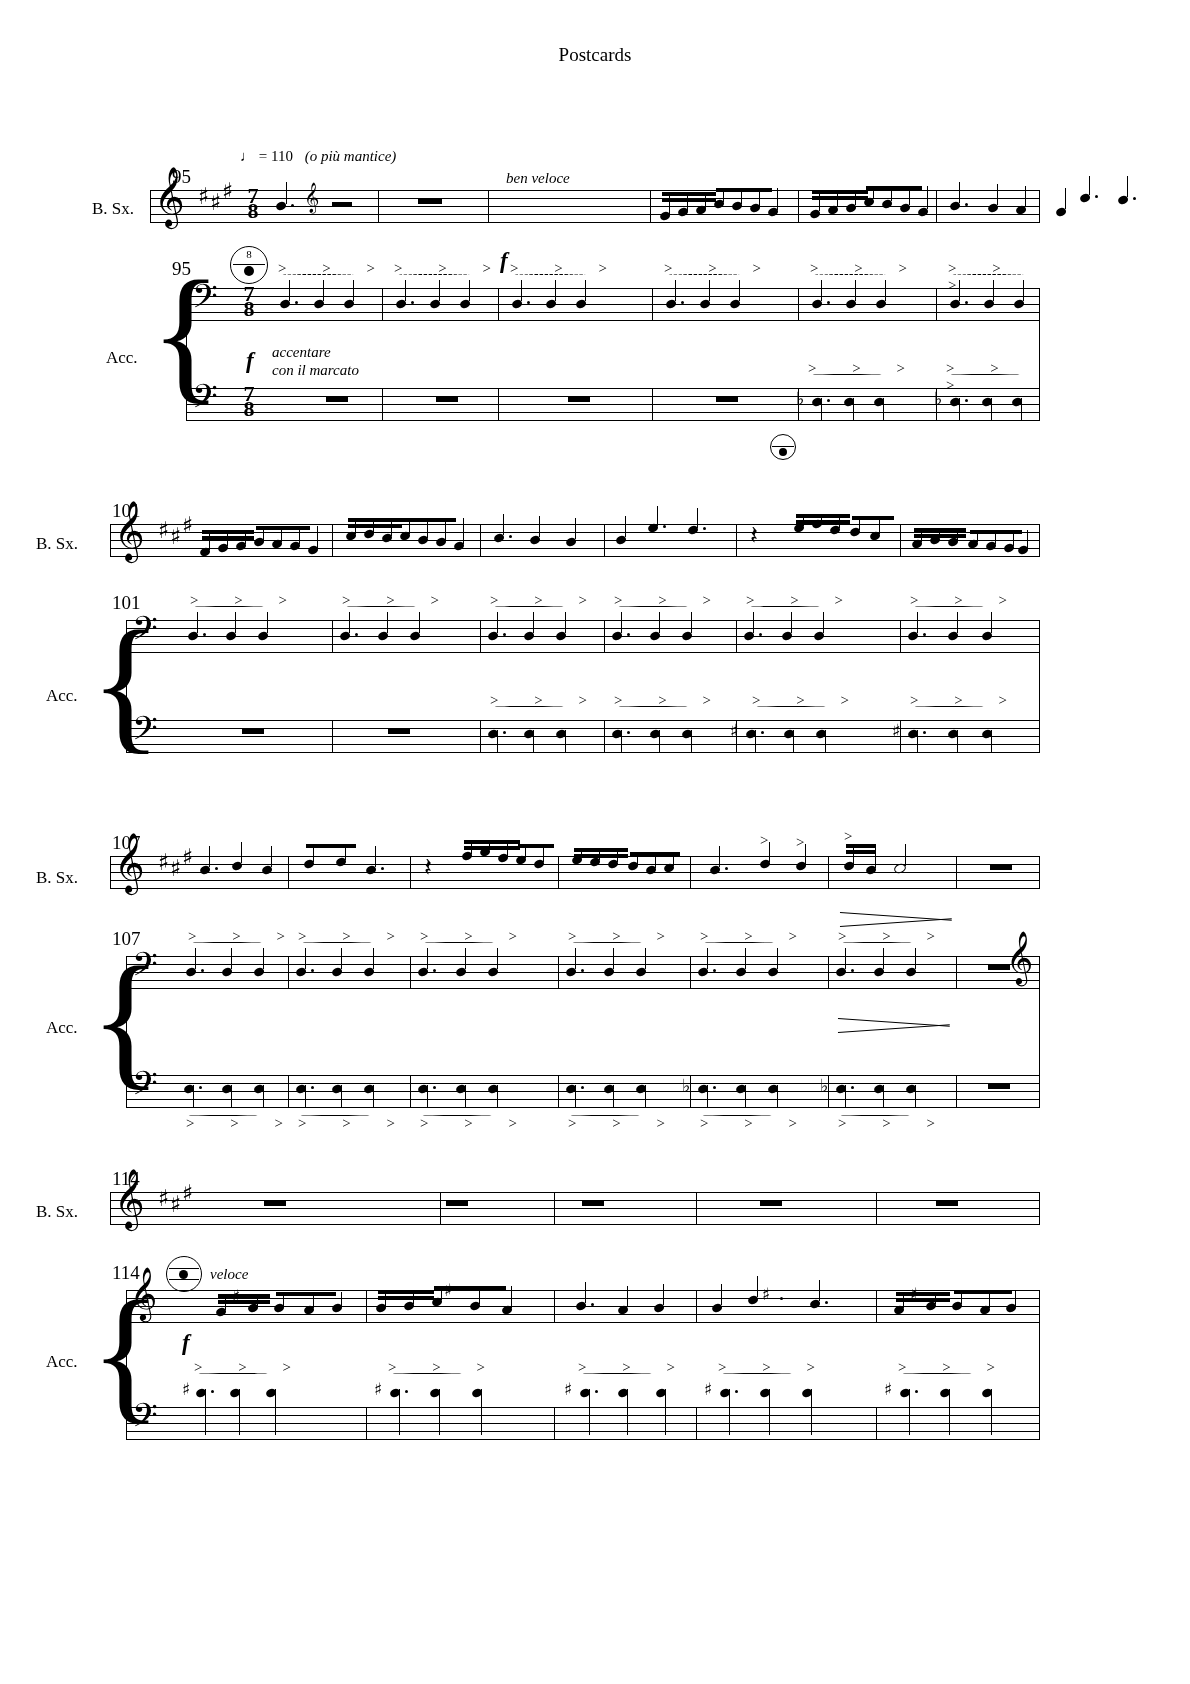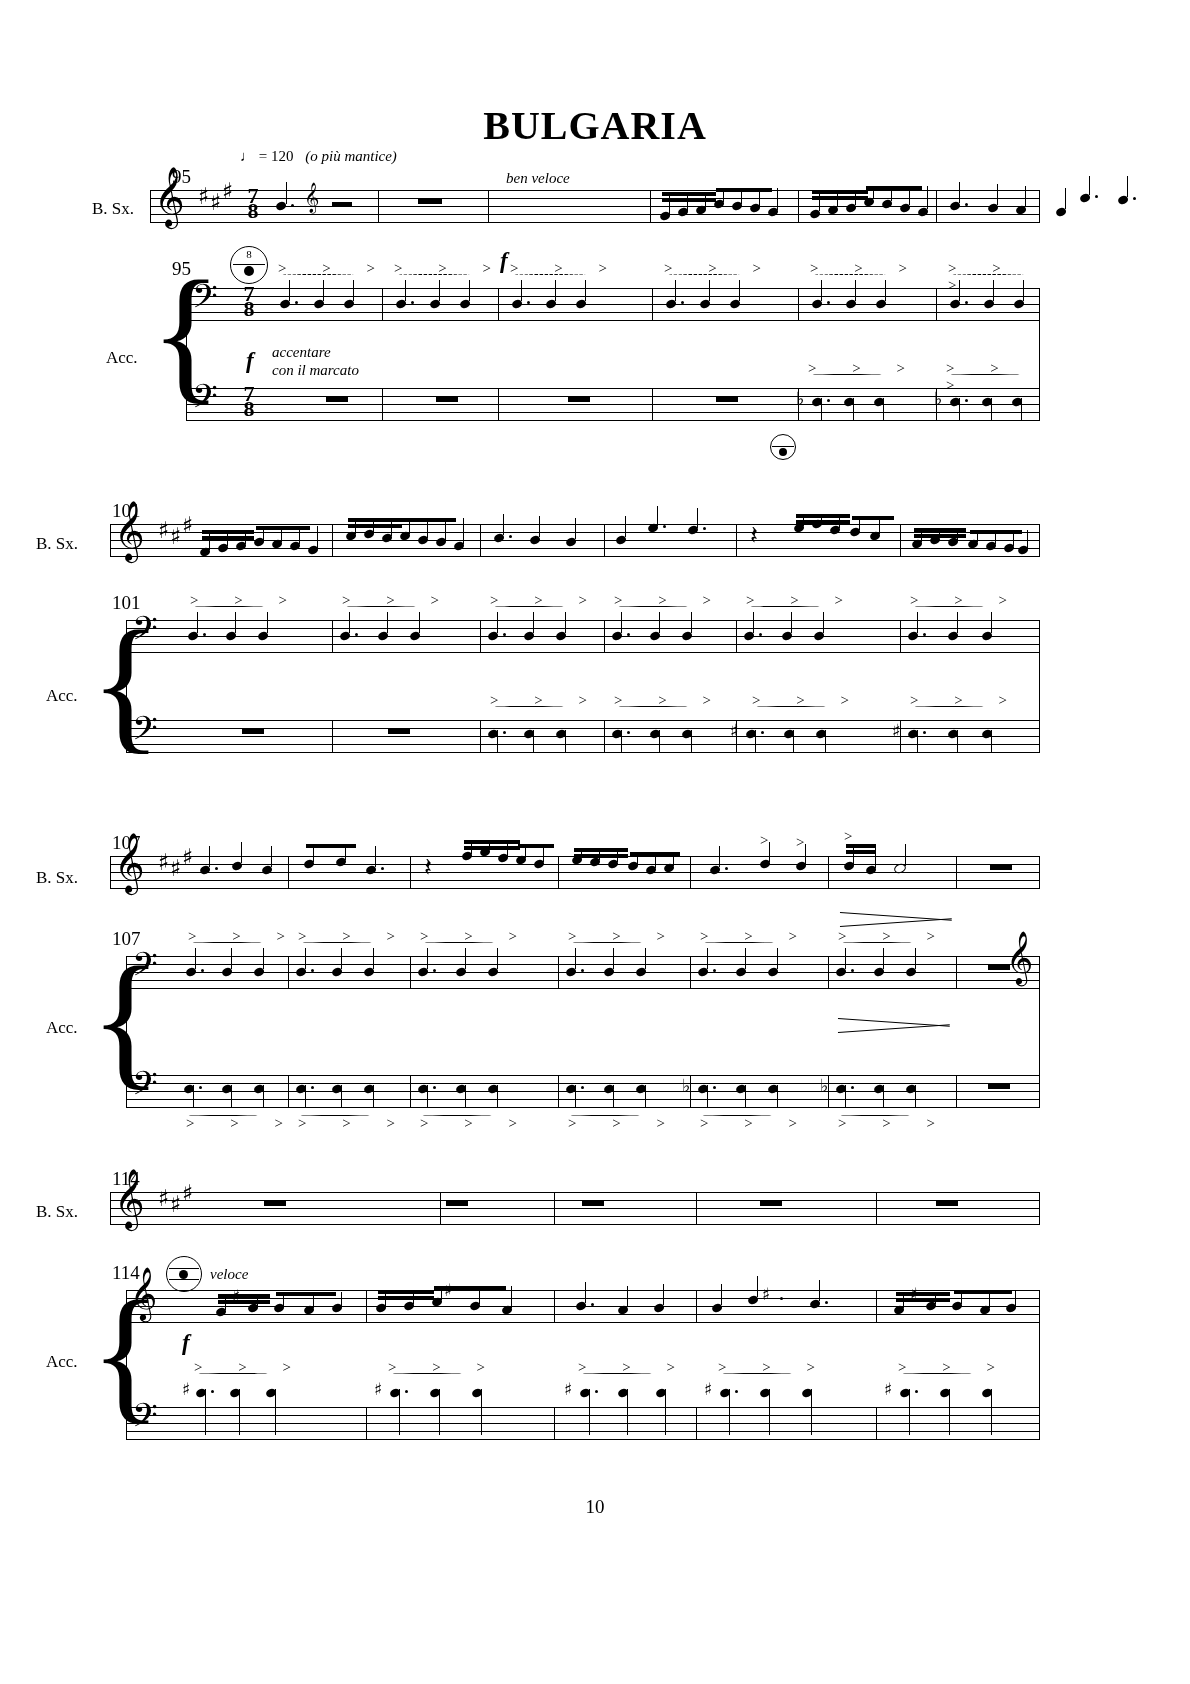--- a/index.html
+++ b/index.html
@@ -80,28 +80,27 @@
   .registerbtn{position:absolute;border:1.3px solid #000;border-radius:50%;}
   .registerbtn .inner{position:absolute;background:#000;border-radius:50%;}
   .registerbtn .bar{position:absolute;background:#000;height:1.2px;}
   .regnum{position:absolute;font-size:11px;text-align:center;width:100%;font-family:"Liberation Serif",serif;}
 </style>
 </head>
 <body>
 
 <div class="page">
 
-  <div class="main-title">BULGARIA</div>
-  <div class="page-number">10</div>
+  <div class="header-title">Postcards</div>
 
   <div class="system" style="left:0;top:0;width:1190px;height:480px;">
 
     <div class="tempo" style="left:240px;top:148px;">
       <span>♩</span>
-      <span>= 120</span>
+      <span>= 110</span>
       <span style="font-style:italic;margin-left:8px;">(o più mantice)</span>
     </div>
     <div class="expr" style="left:506px;top:170px;">ben veloce</div>
 
     <div class="measnum" style="left:172px;top:166px;">95</div>
     <div class="measnum" style="left:172px;top:258px;">95</div>
 
     <div class="syslabel" style="left:92px;top:199px;">B. Sx.</div>
     <div class="syslabel" style="left:106px;top:348px;">Acc.</div>
 

